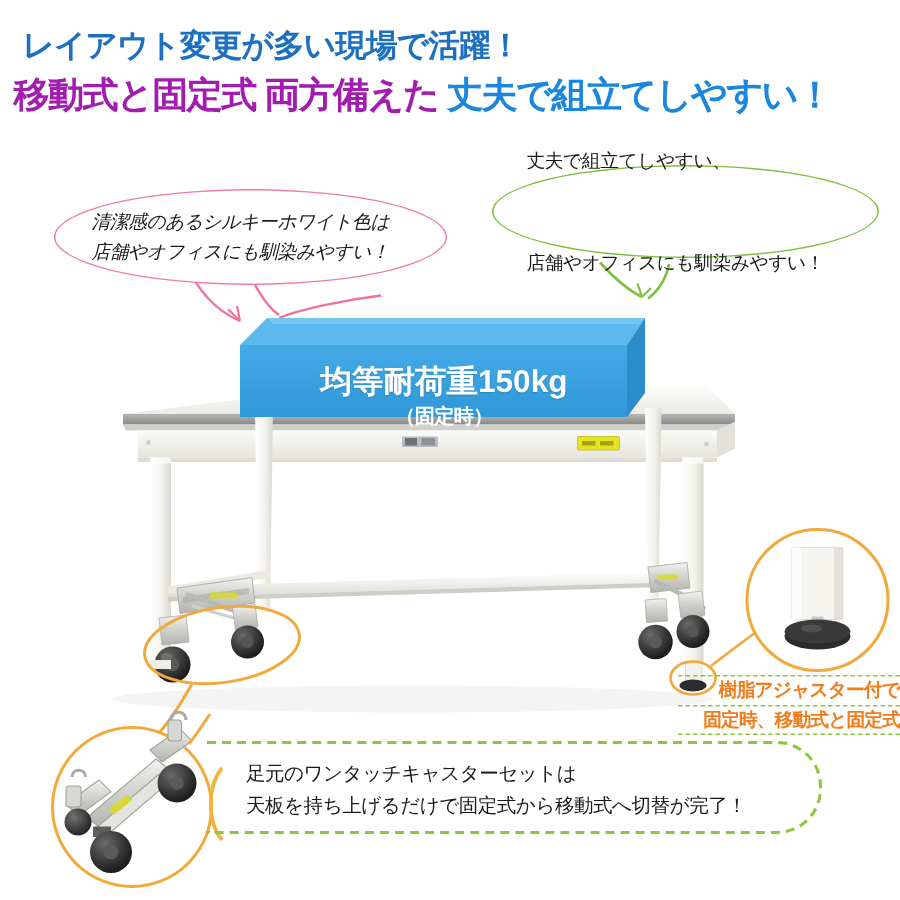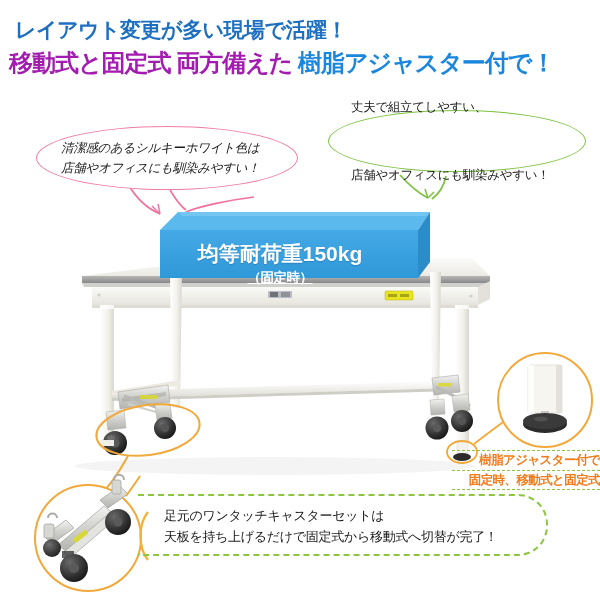--- a/index.html
+++ b/index.html
@@ -49,33 +49,32 @@
   #bubble-right {
     left: 328px; top: 110px; width: 258px; height: 62px;
     border: 1.4px solid #7dc242; border-radius: 50% / 50%;
     padding-left: 22px;
     gap: 48px;
   }
 
   .tail { position: absolute; overflow: visible; }
 
   
-  #load-box { position: absolute; left: 132px; top: 212px; width: 296px; height: 74px; }
+  #load-box { position: absolute; left: 148px; top: 212px; width: 296px; height: 74px; }
   .box-label {
     position: absolute; left: 0; top: 0; width: 296px;
     text-align: center; pointer-events: none;
   }
   .box-main {
     margin-top: 28px; font-size: 21px; font-weight: bold; color: #ffffff;
     letter-spacing: 0px; text-shadow: 0 1px 1px rgba(0,60,110,.25);
   }
   .box-sub {
     margin-top: 1px; font-size: 13.5px; font-weight: bold; color: #ffffff;
     letter-spacing: -0.5px;
-    text-decoration: underline;
   }
 
   
   #bubble-bottom {
     position: absolute; left: 138px; top: 494px; width: 410px; height: 62px;
   }
   #bubble-bottom .bb-inner {
     position: absolute; inset: 0;
     border-top: 2px dashed #8cc63f; border-bottom: 2px dashed #8cc63f;
     border-right: 2px dashed #8cc63f; border-left: none;
@@ -104,21 +103,21 @@
         clip: rect(0 0 0 0); white-space: nowrap; }
 </style>
 </head>
 <body>
 
 <div id="stage">
 
   <div class="headline">
     <div class="hl-line1">レイアウト変更が多い現場で活躍！</div>
     <div class="hl-line2">
-      <span class="hl-a">移動式と固定式 両方備えた </span><span class="hl-b">樹脂アジャスター付で！</span>
+      <span class="hl-a">移動式と固定式 両方備えた </span><span class="hl-b">丈夫で組立てしやすい！</span>
     </div>
   </div>
 
   <svg class="tail" style="left:0;top:0;" width="600" height="600" viewBox="0 0 600 600">
     <defs>
       <linearGradient id="gTop" x1="0" y1="0" x2="0" y2="1">
         <stop offset="0%" stop-color="#fbfbfa"></stop>
           <stop offset="100%" stop-color="#eceae4"></stop>
       </linearGradient>
       <linearGradient id="gEdge" x1="0" y1="0" x2="0" y2="1">

